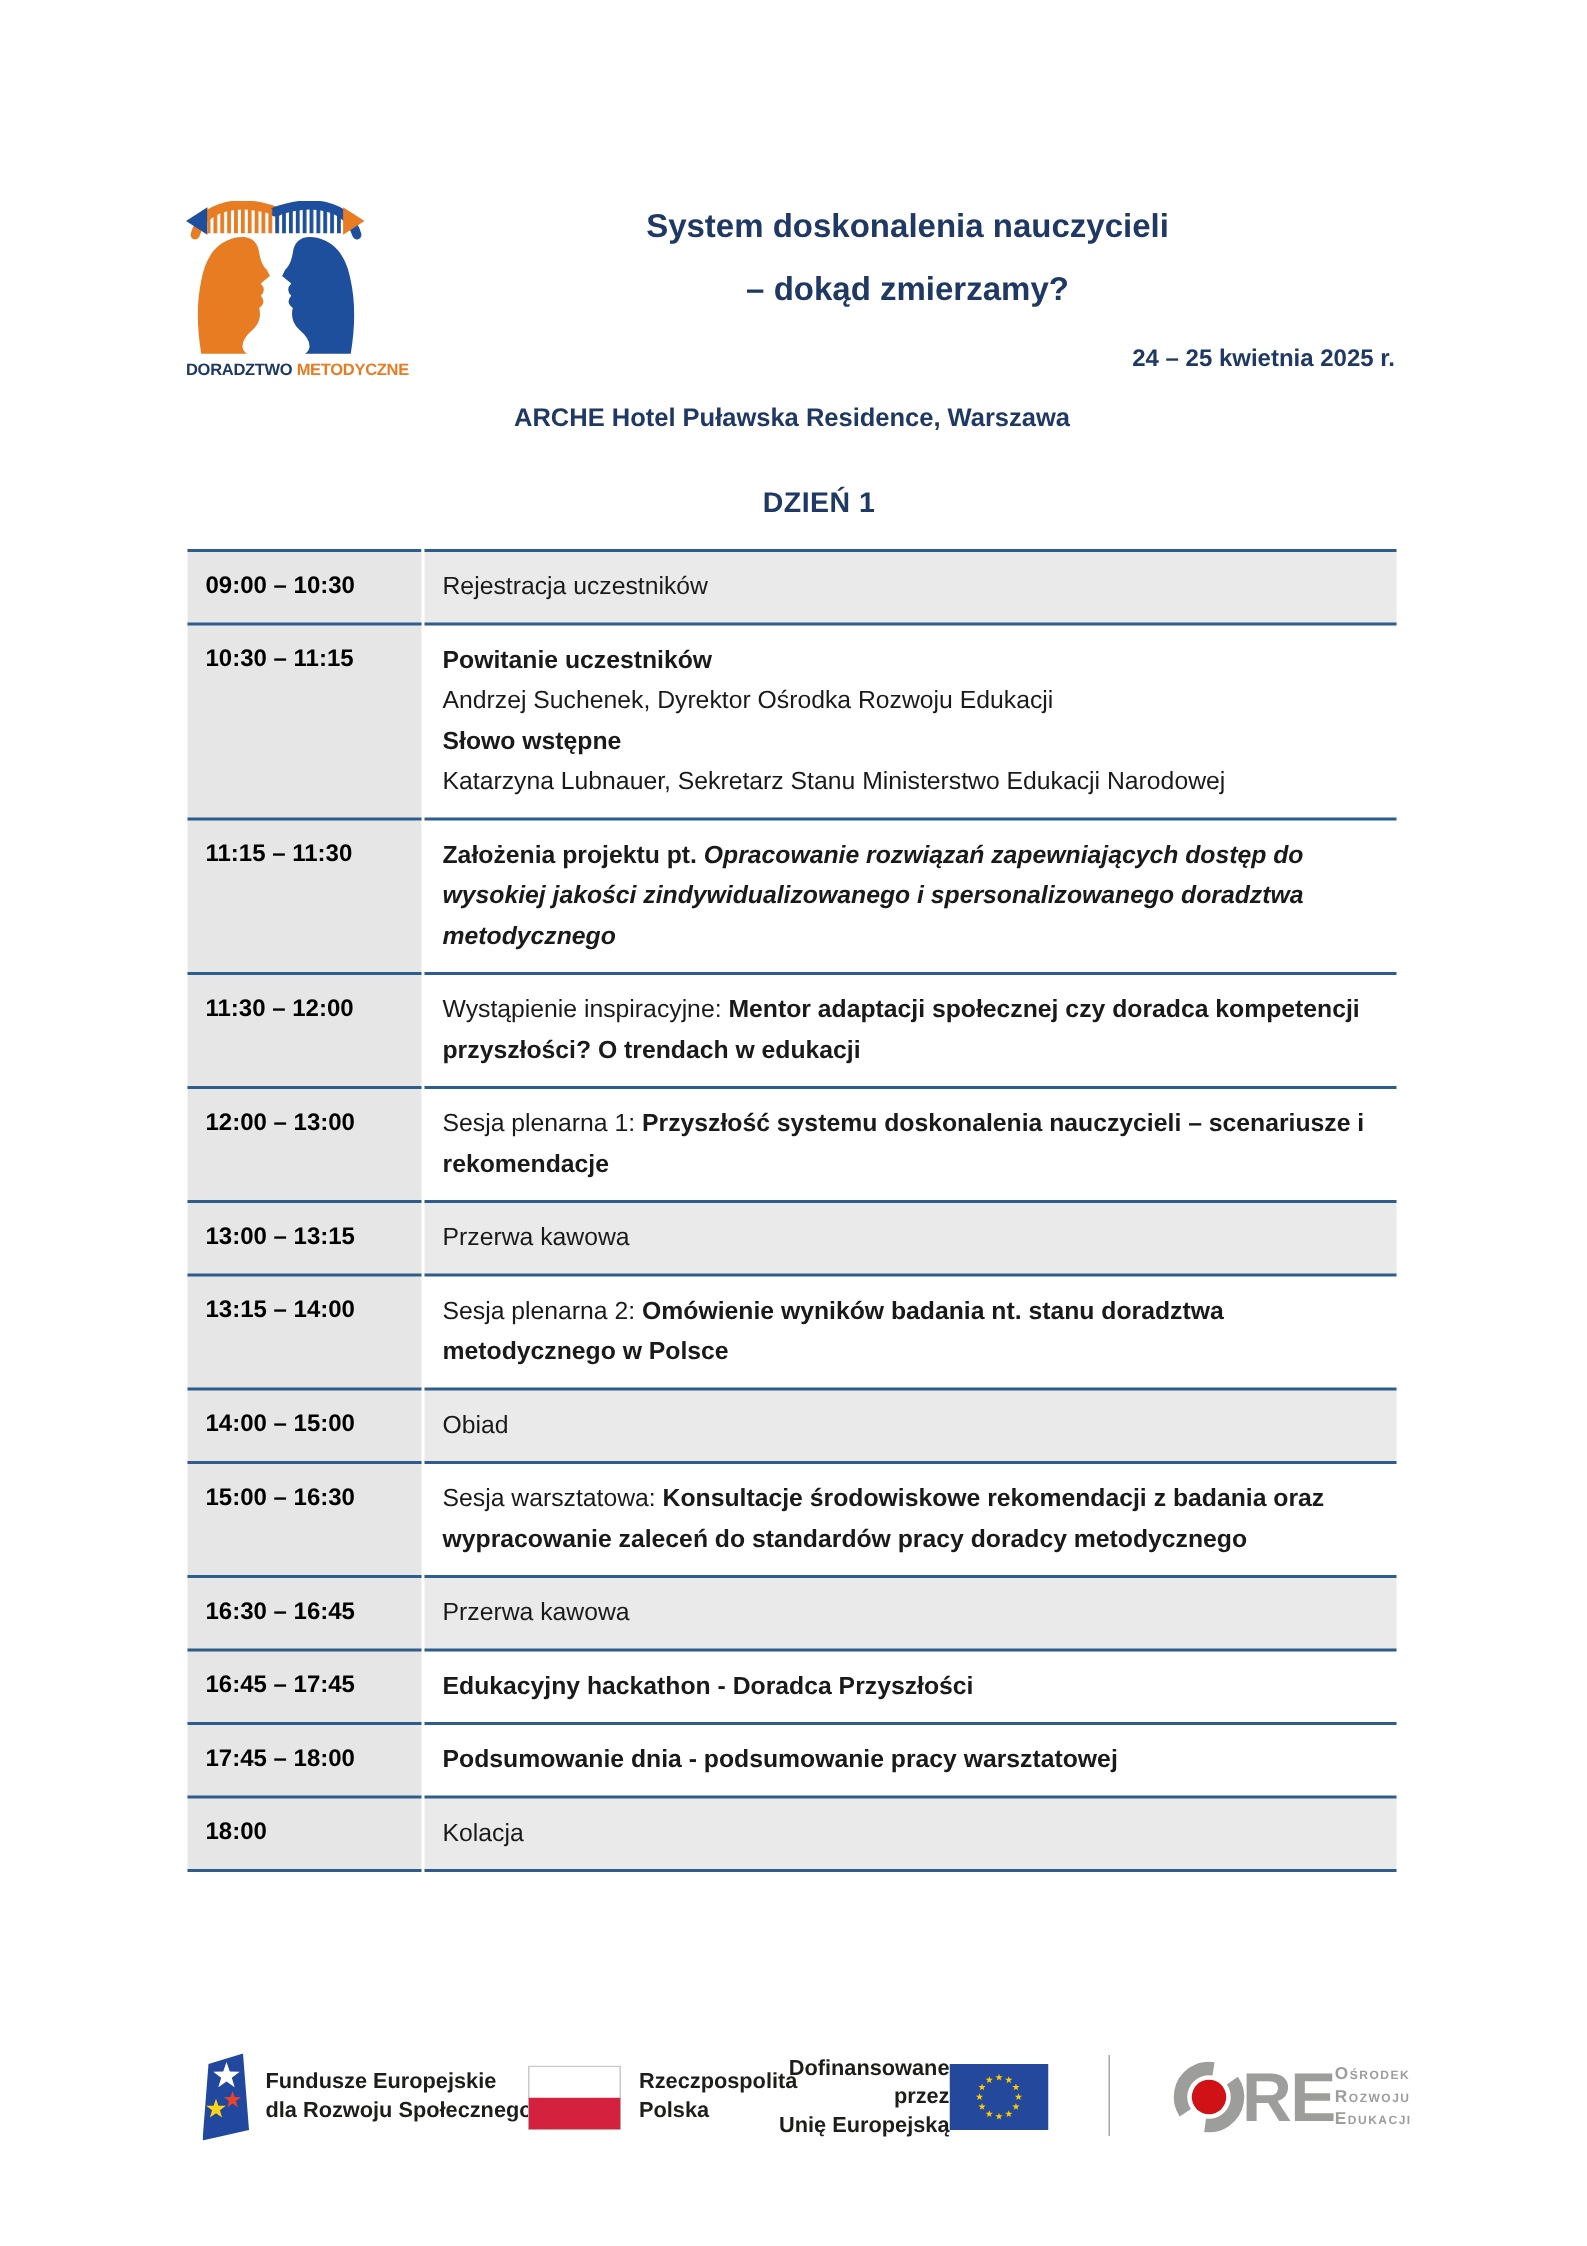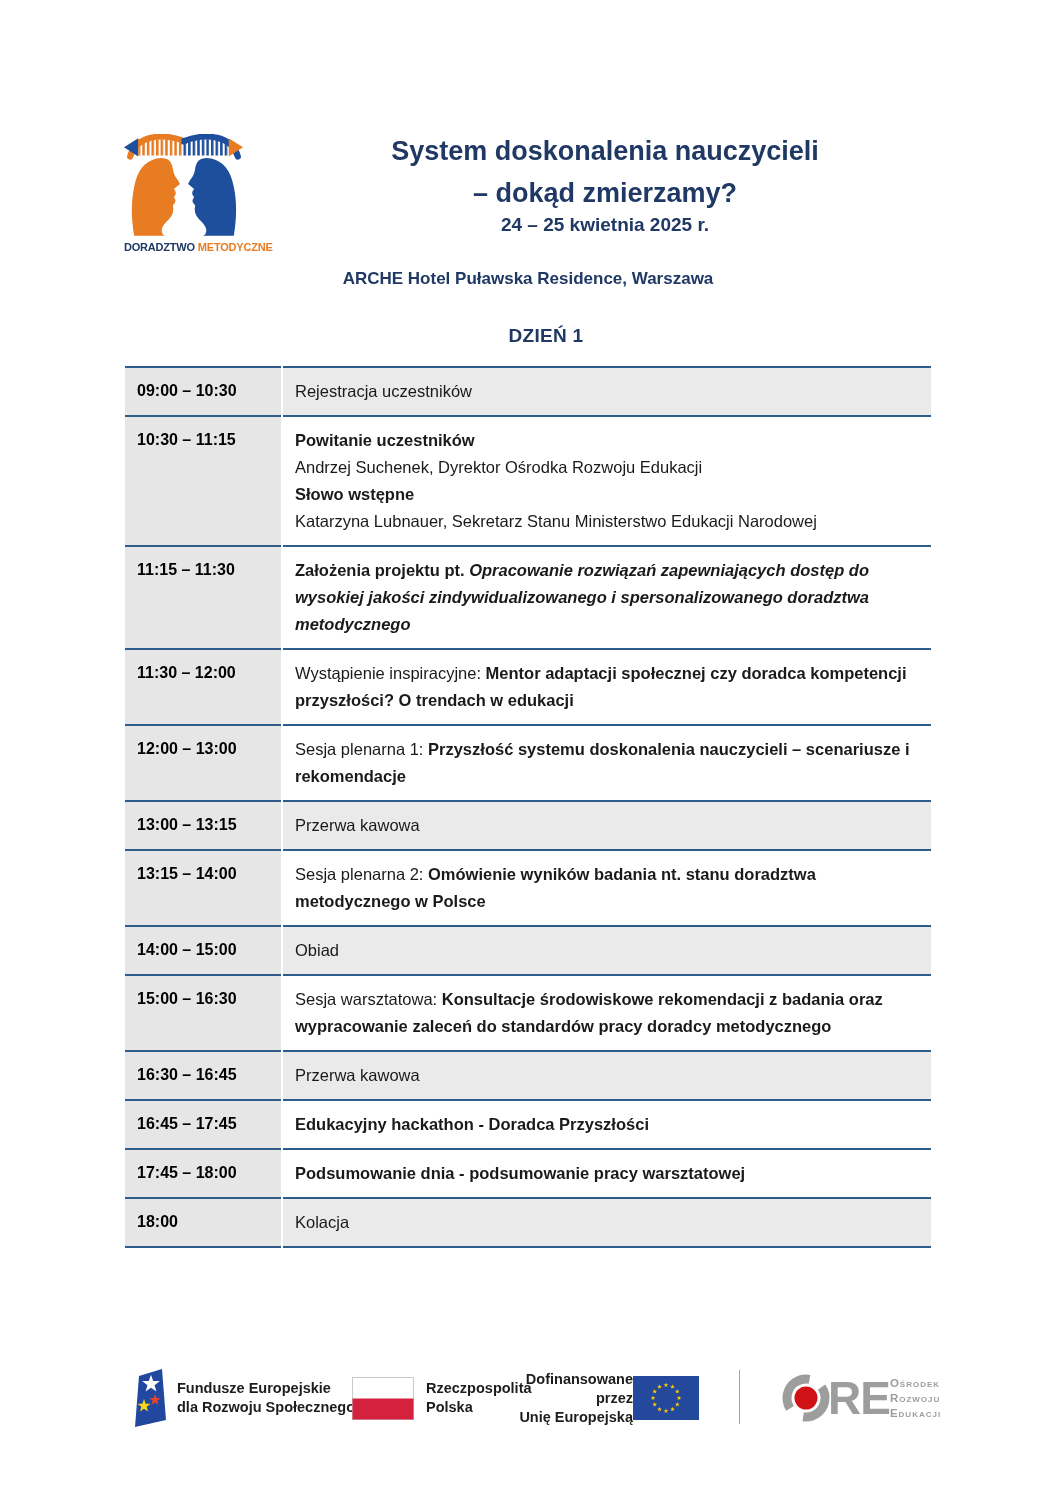--- a/index.html
+++ b/index.html
@@ -16,22 +16,22 @@
     position:absolute;left:124px;top:241px;width:130px;
     font-size:11px;font-weight:bold;letter-spacing:-0.2px;white-space:nowrap;
   }
   .logo-caption .navy{color:#1f3864;}
   .logo-caption .orange{color:#e87c22;}
 
   .title-block{
     position:absolute;left:280px;top:130px;width:650px;
     text-align:center;color:#1f3864;font-weight:bold;
   }
-  .title-block .main-title{font-size:27px;line-height:42px;}
-  .title-block .event-date{font-size:19px;}
+  .title-block .main-title{font-size:22px;line-height:42px;}
+  .title-block .event-date{margin-top:17px;font-size:16px;text-align:right;}
   .venue-line{
     position:absolute;left:125px;top:269px;width:806px;
     text-align:center;color:#1f3864;font-weight:bold;font-size:17px;
   }
   .day-heading{
     position:absolute;left:125px;top:325px;width:806px;
     text-align:center;color:#1f3864;font-weight:bold;font-size:19px;
     letter-spacing:0.3px;transform:translateX(18px);
   }
 

